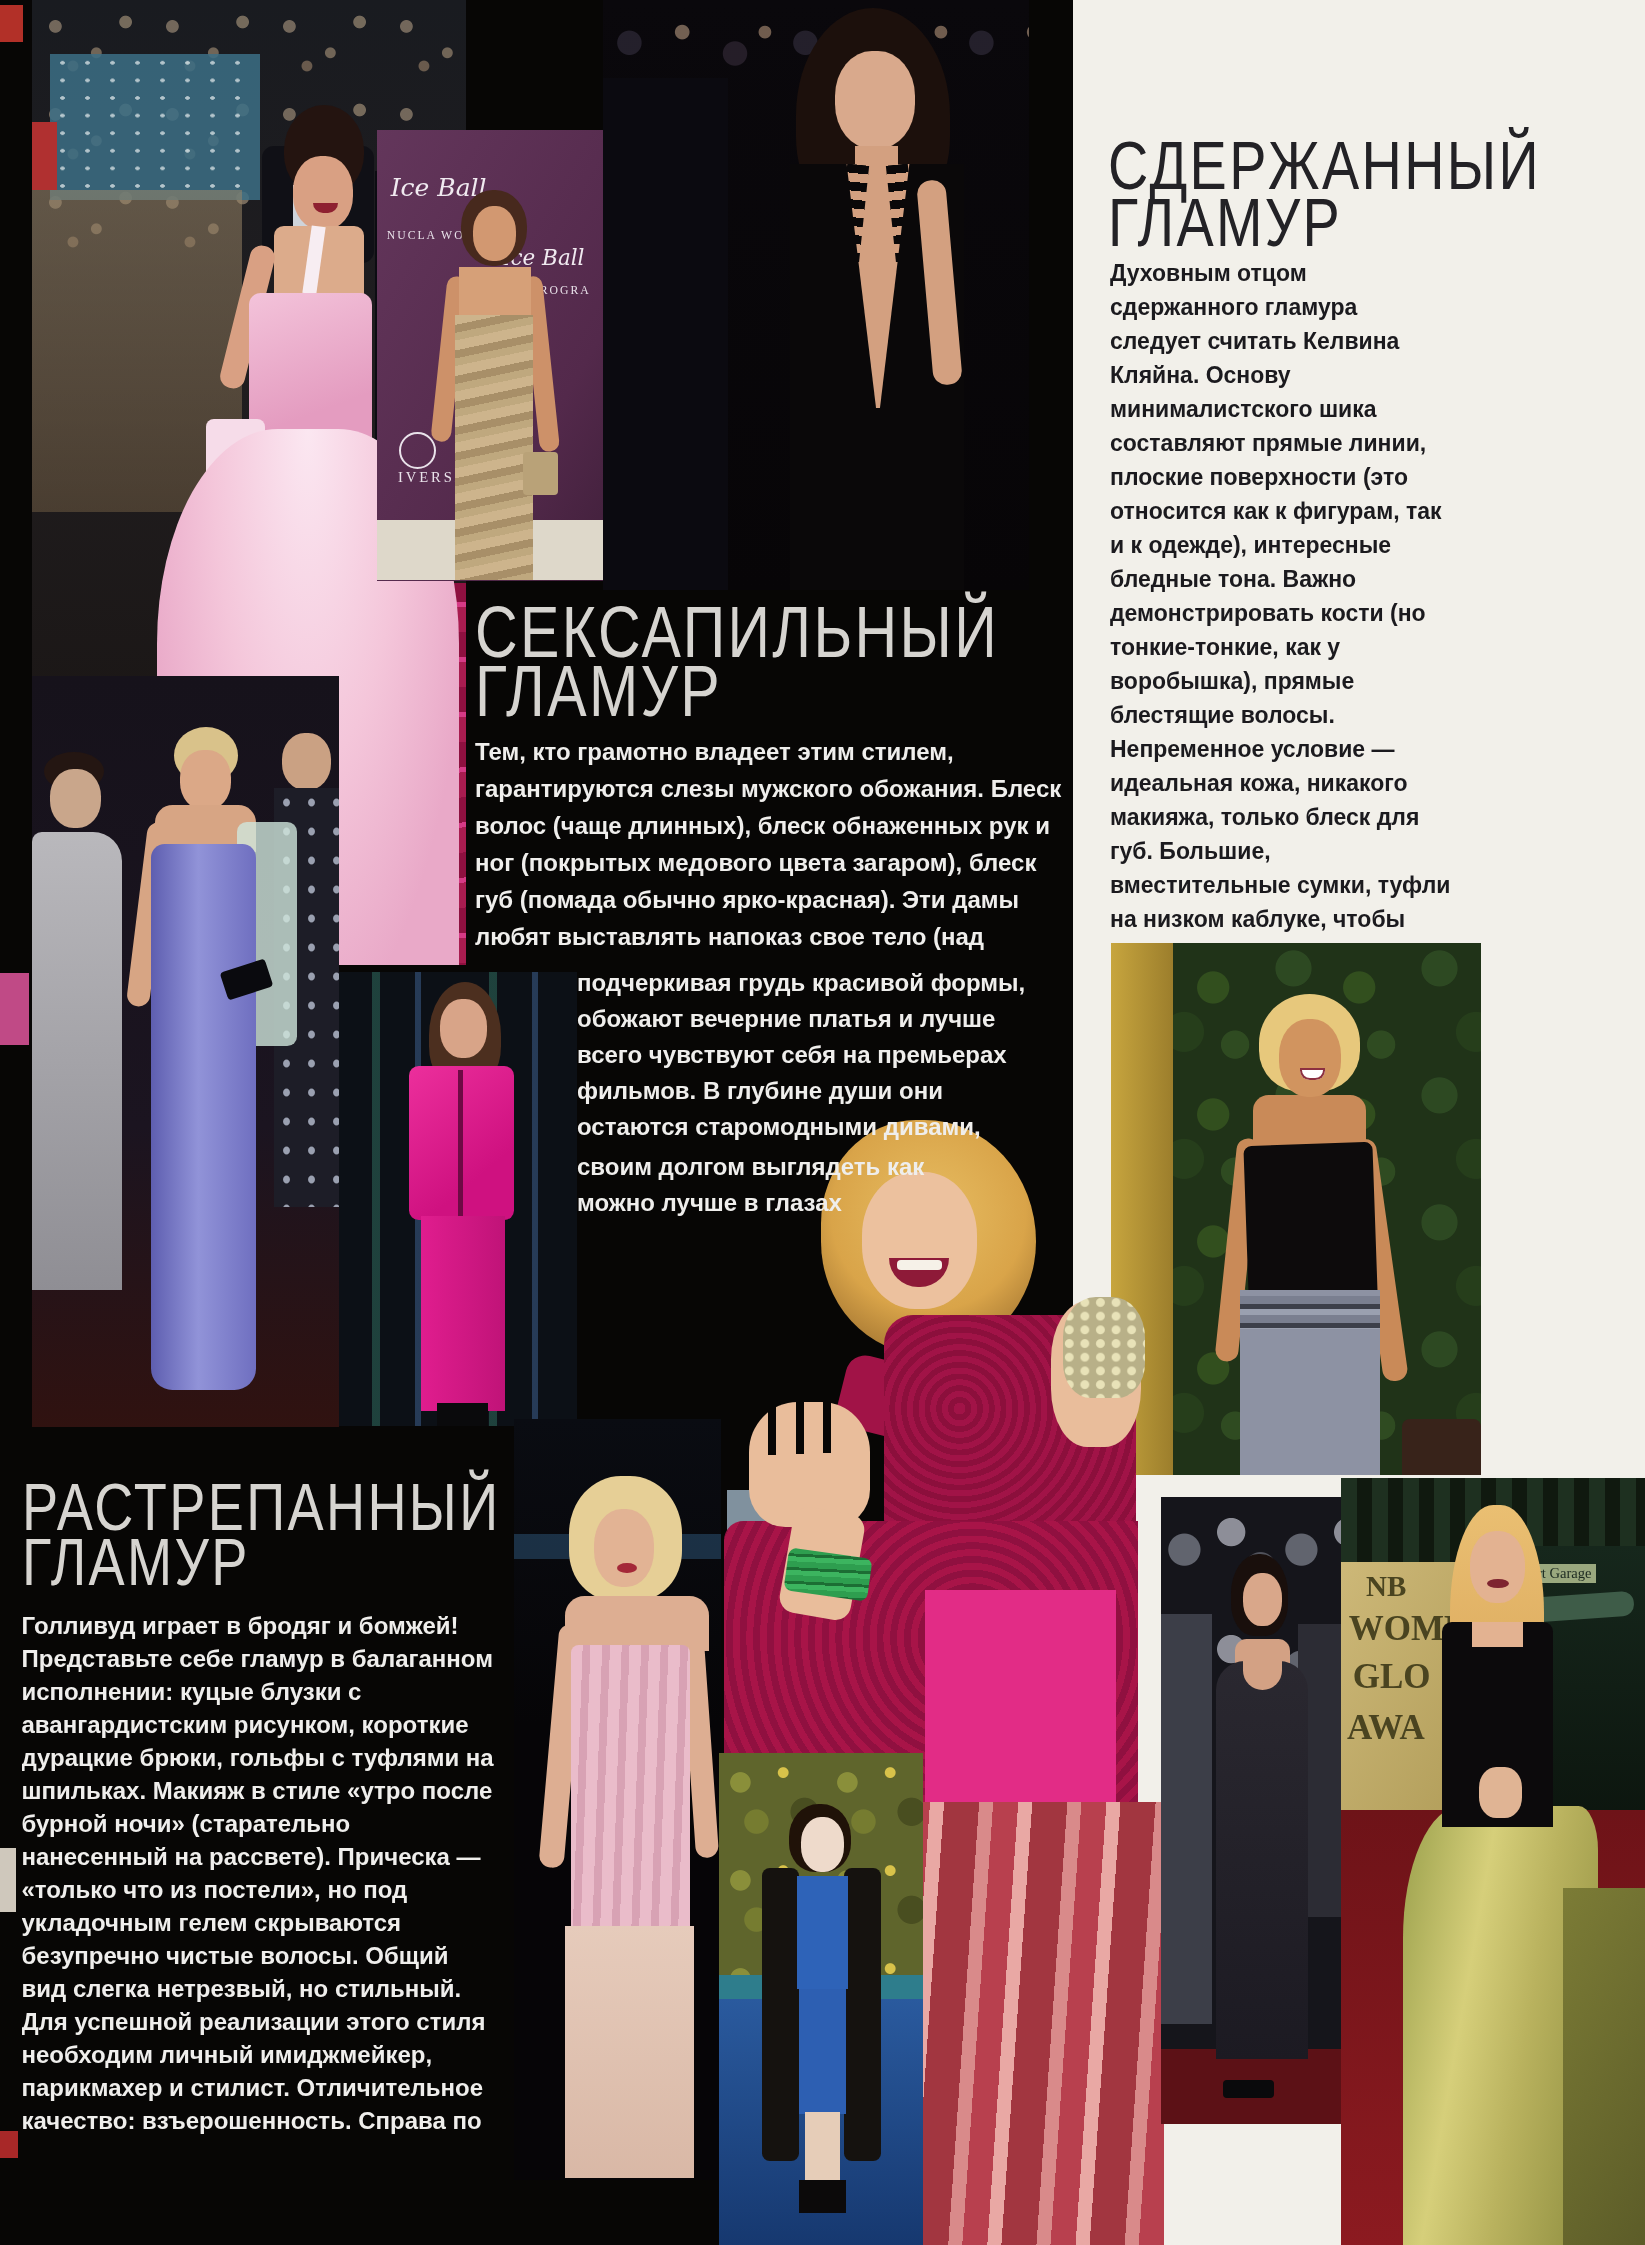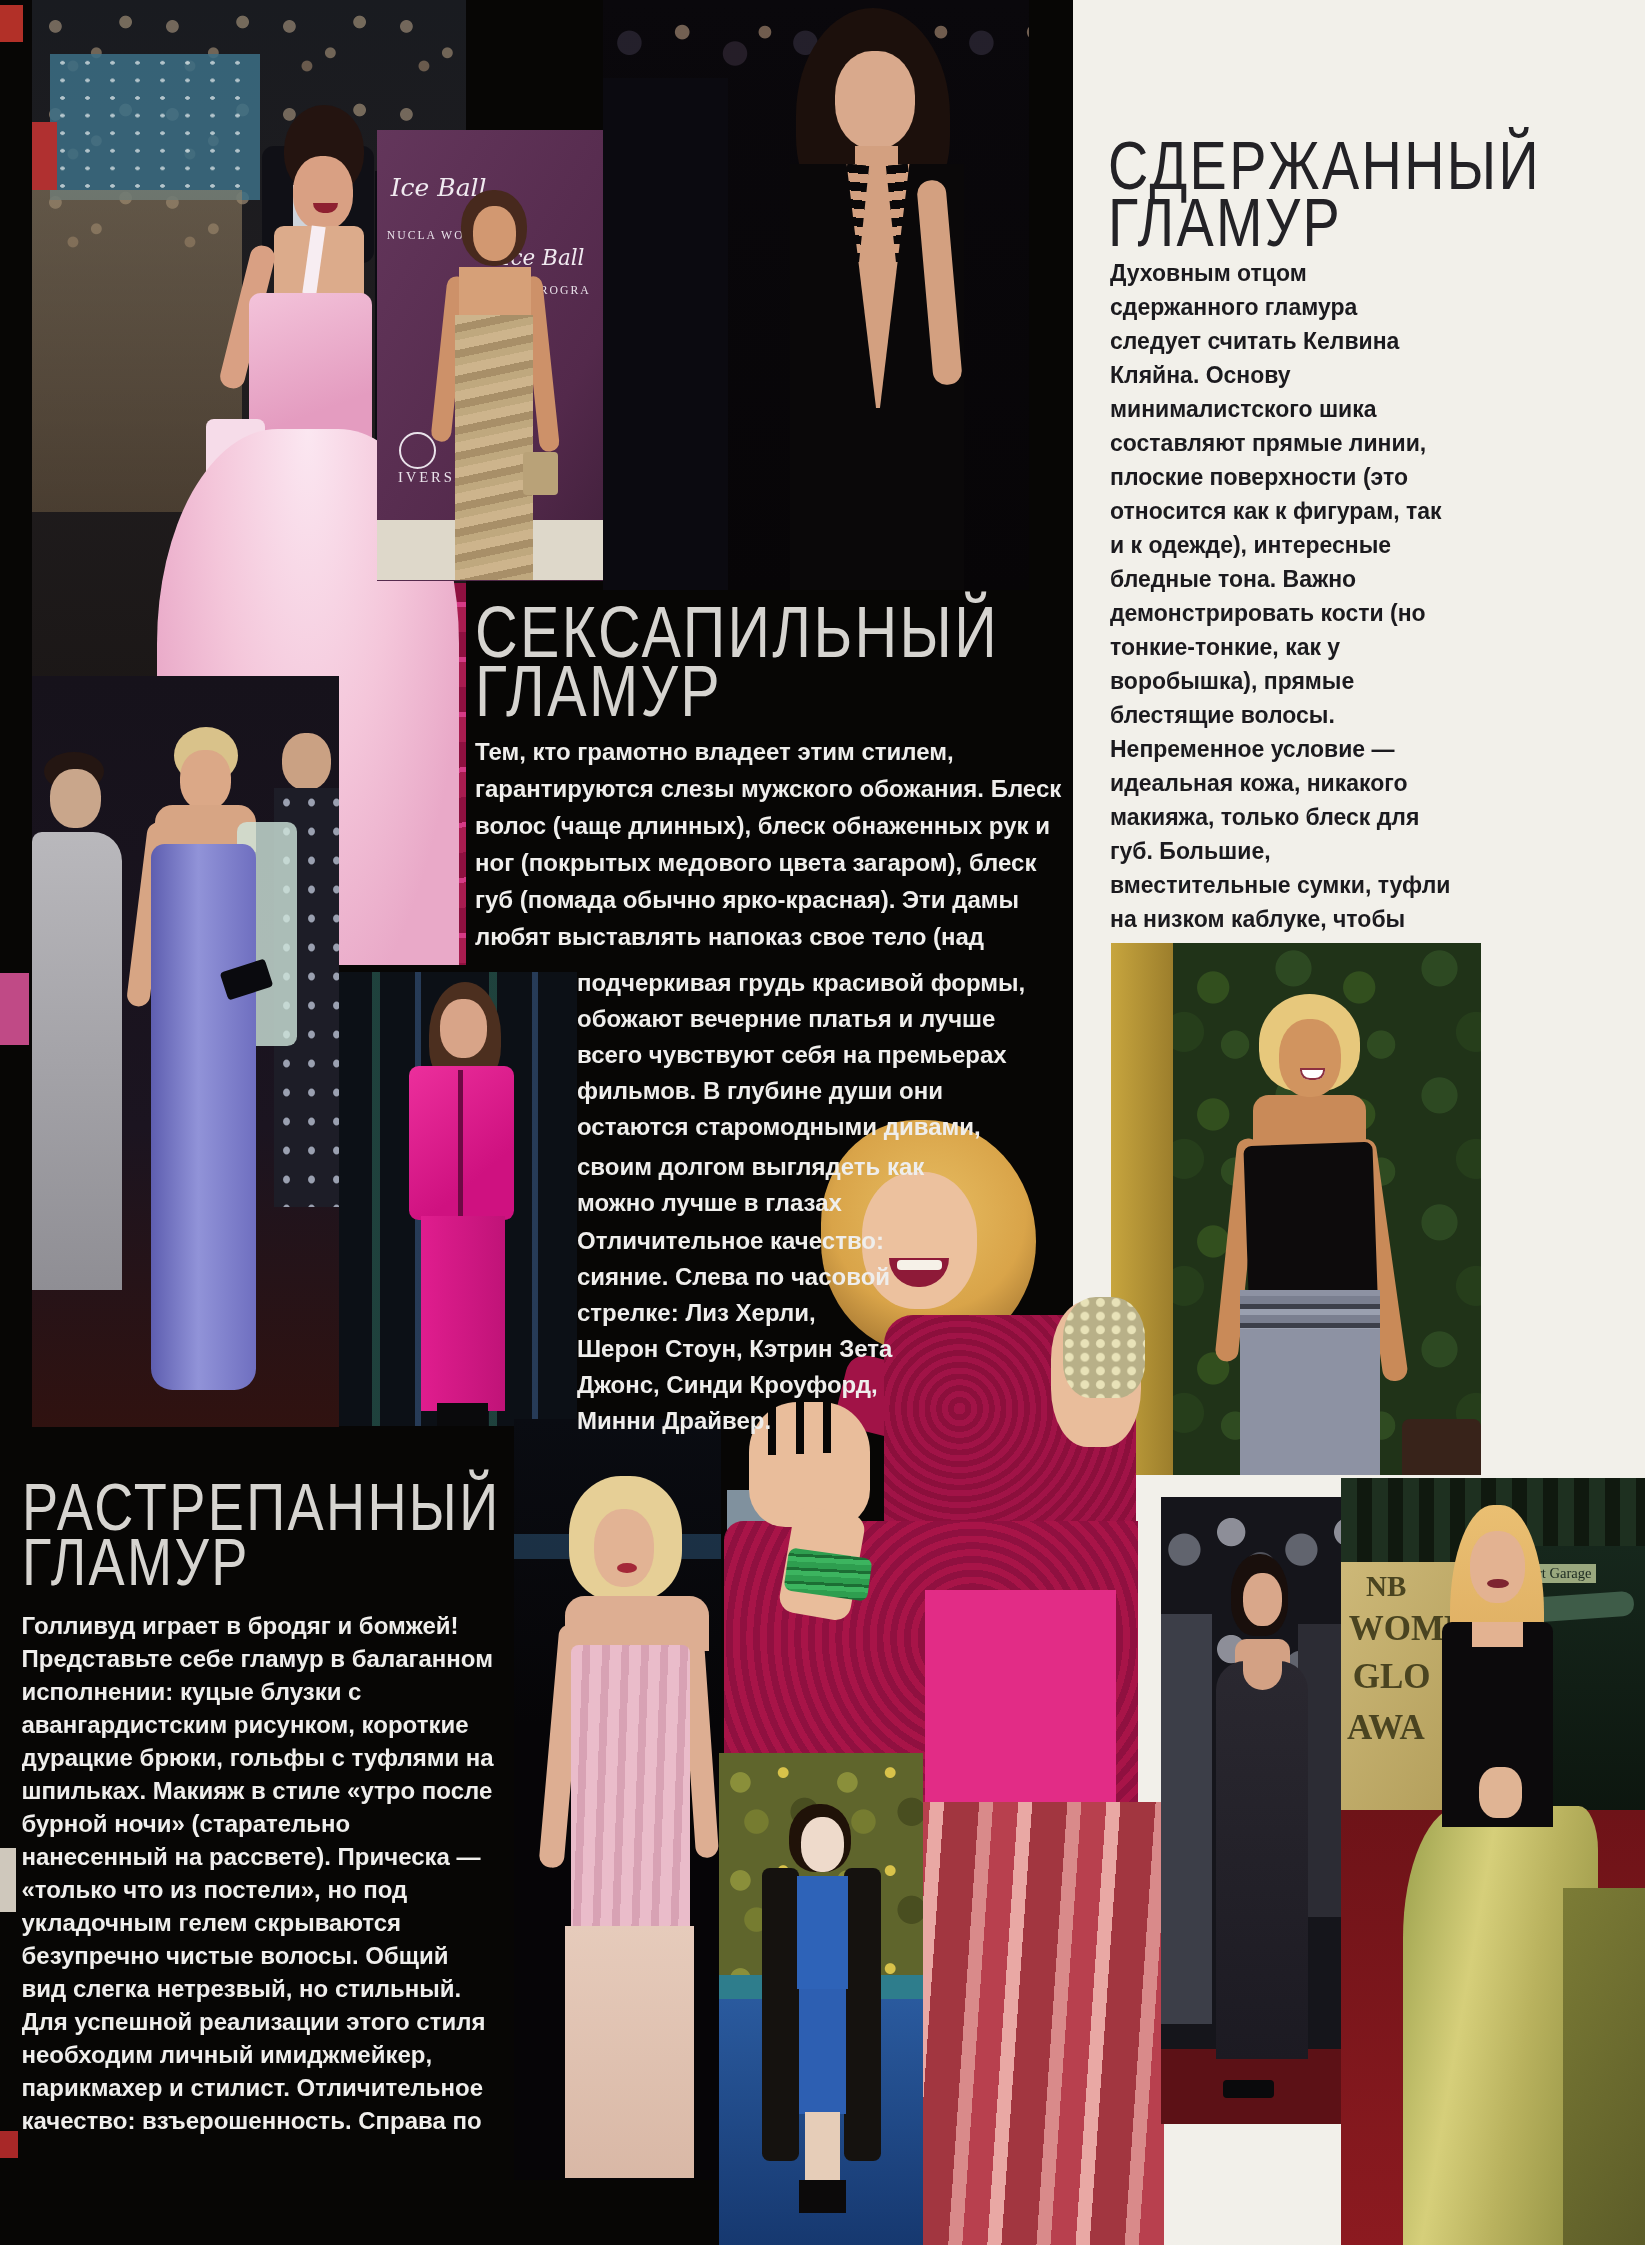--- a/index.html
+++ b/index.html
@@ -430,21 +430,20 @@
     <div class="abs hands"></div>
   </div>
 
   <div id="t-sexy-h" class="abs headline hl-light">
     <div>СЕКСАПИЛЬНЫЙ</div>
     <div>ГЛАМУР</div>
   </div>
   <div id="t-sexy-p1" class="abs bodytxt b-light">Тем, кто грамотно владеет этим стилем, гарантируются слезы мужского обожания. Блеск волос (чаще длинных), блеск обнаженных рук и ног (покрытых медового цвета загаром), блеск губ (помада обычно ярко-красная). Эти дамы любят выставлять напоказ свое тело (над которым они интенсивно работают), особенно</div>
   <div id="t-sexy-p2a" class="abs bodytxt b-light">подчеркивая грудь красивой формы, обожают вечерние платья и лучше всего чувствуют себя на премьерах фильмов. В глубине души они остаются старомодными дивами, которые считают</div>
   <div id="t-sexy-p2b" class="abs bodytxt b-light">своим долгом выглядеть как можно лучше в глазах зрителей.</div>
-  <div id="t-sexy-p2c" class="abs bodytxt b-light">Отличительное качество: сияние. Слева по часовой стрелке: Лиз Херли, Шерон Стоун, Кэтрин Зета Джонс, Синди Кроуфорд, Минни Драйвер.</div>
 
   <div id="t-res-h" class="abs headline hl-dark">
     <div>СДЕРЖАННЫЙ</div>
     <div>ГЛАМУР</div>
   </div>
   <div id="t-res-b" class="abs bodytxt b-dark">Духовным отцом сдержанного гламура следует считать Келвина Кляйна. Основу минималистского шика составляют прямые линии, плоские поверхности (это относится как к фигурам, так и к одежде), интересные бледные тона. Важно демонстрировать кости (но тонкие-тонкие, как у воробышка), прямые блестящие волосы. Непременное условие — идеальная кожа, никакого макияжа, только блеск для губ. Большие, вместительные сумки, туфли на низком каблуке, чтобы быстро ходить (это важно, когда вы соревнуетесь в беге с папарацци). Отличительное качество: неуловимость («ускользающая красота»). Сверху вниз: Камерон Диас, Гвинет Пэлтроу, Кортни Кокс Аркетт.</div>
 
   <div id="t-dis-h" class="abs headline hl-light">
     <div>РАСТРЕПАННЫЙ</div>
     <div>ГЛАМУР</div>

